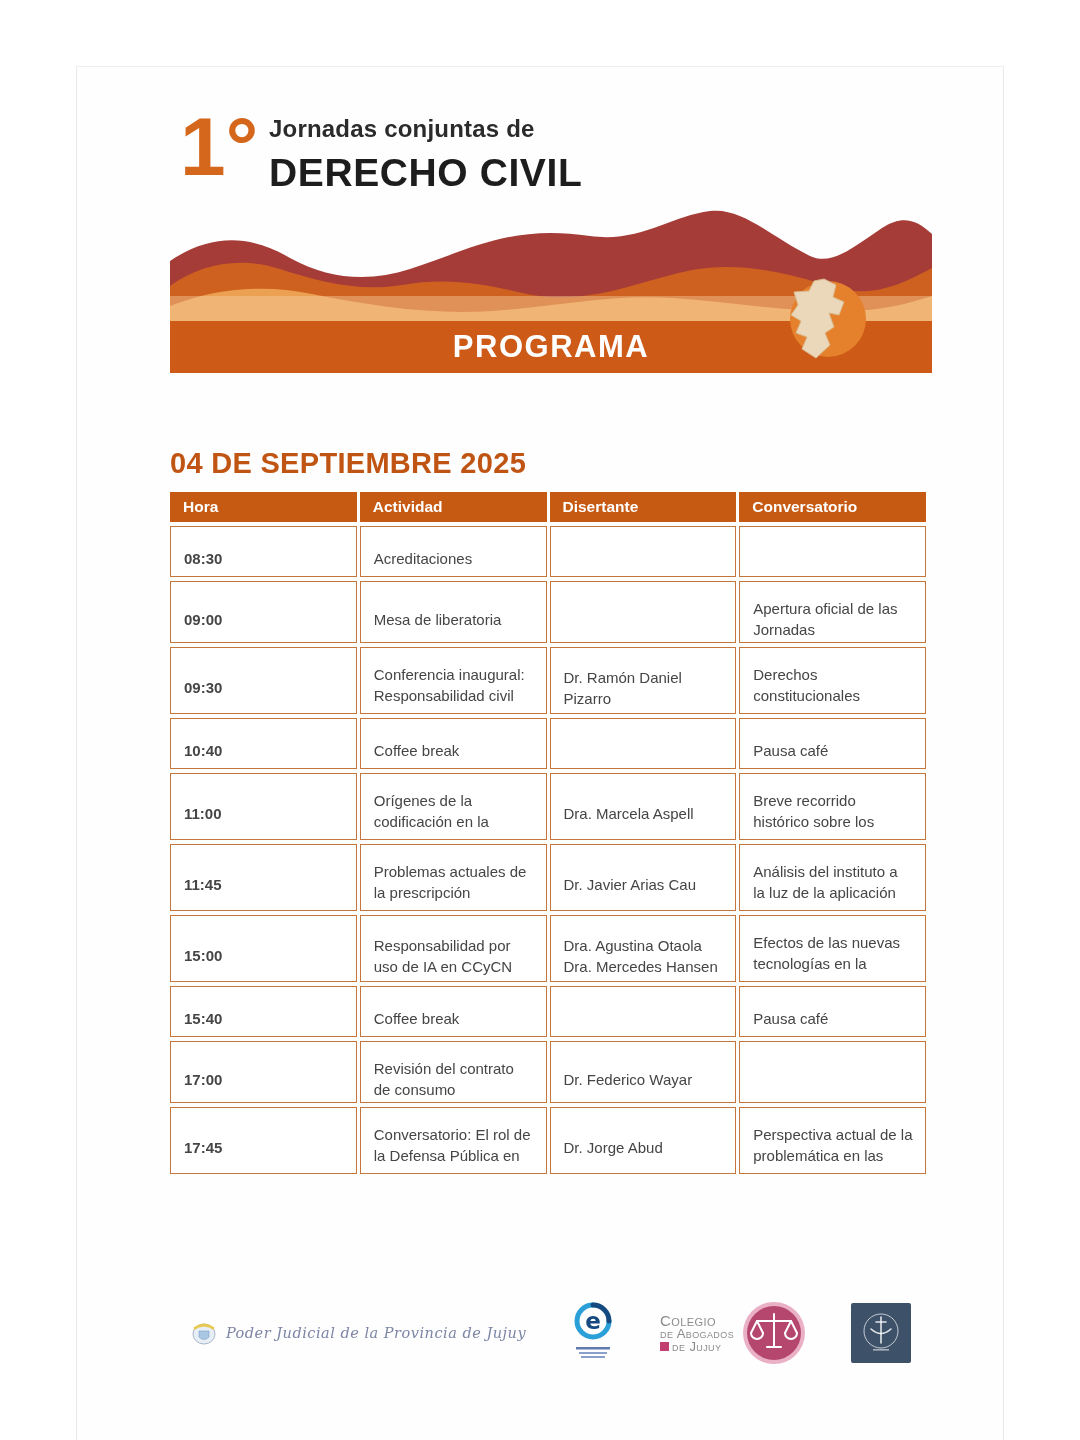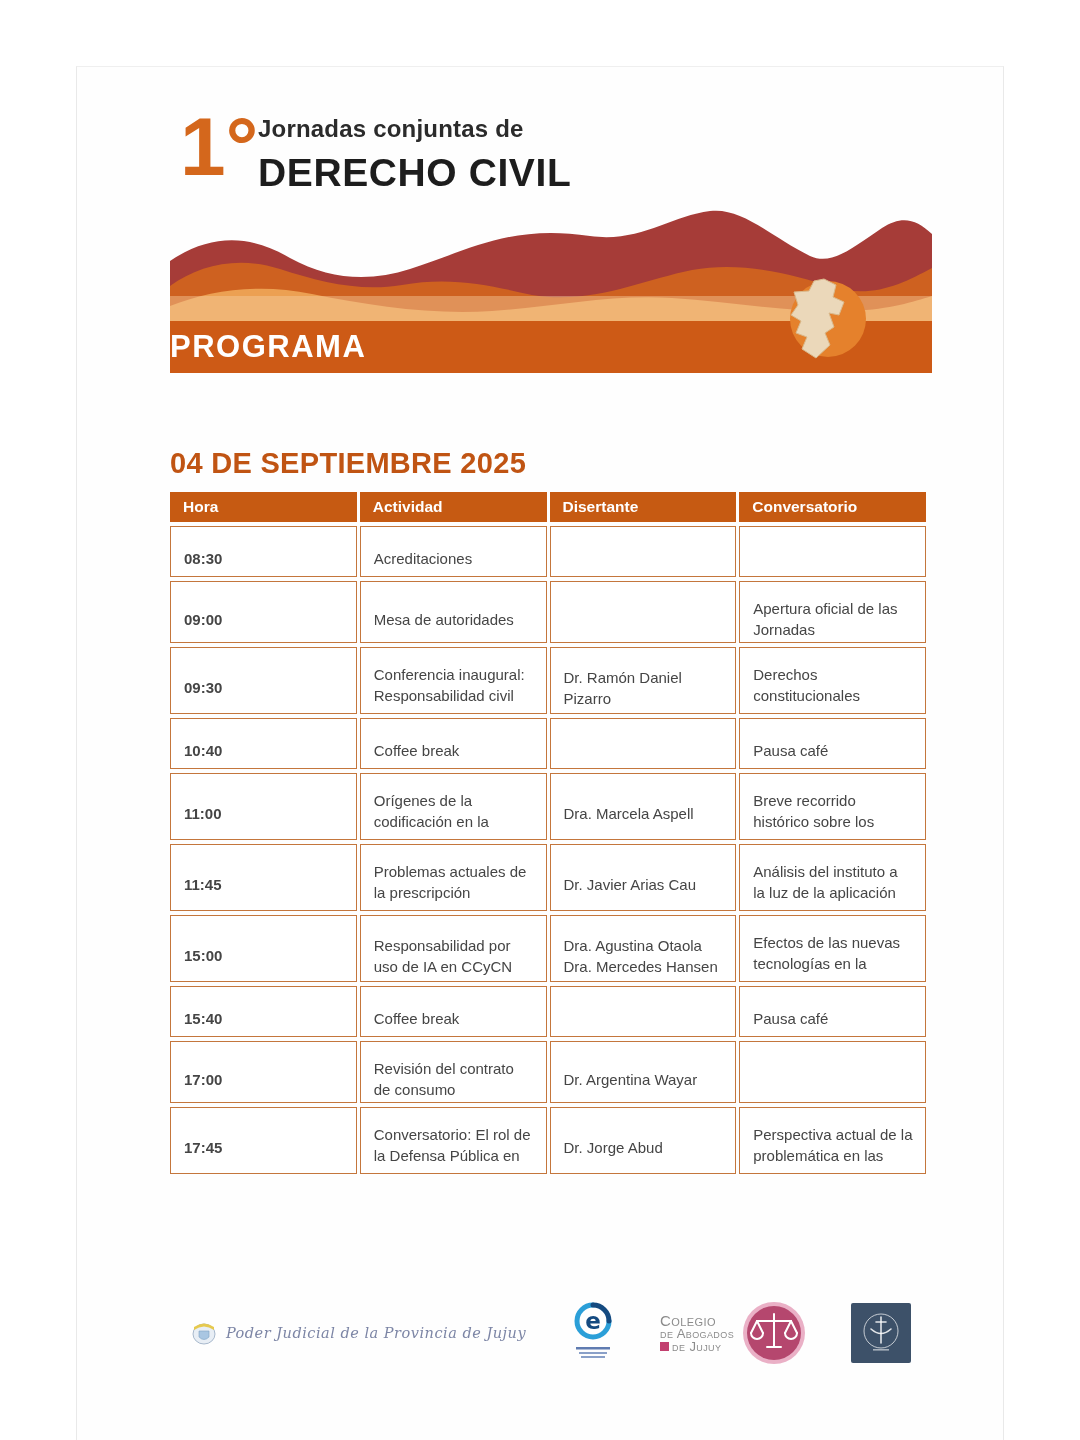--- a/index.html
+++ b/index.html
@@ -7,28 +7,28 @@
               font-family:"Liberation Sans", sans-serif; }
   .page { position:absolute; left:76px; top:66px; width:928px; height:1374px;
           background:#fefefe; border-left:1px solid #e9e9e9; border-right:1px solid #e9e9e9;
           border-top:1px solid #efefef; }
   .content { position:absolute; left:93px; top:0; width:762px; }
 
   
   .logo-row { position:relative; margin-top:34px; height:105px; }
   .edition { position:absolute; left:10px; top:0; font-size:82px; line-height:92px;
              font-weight:bold; color:#d4671c; }
-  .header-titles { position:absolute; left:88px; top:14px; }
+  .header-titles { position:absolute; left:99px; top:14px; }
   .subtitle { font-size:24px; font-weight:bold; color:#2b2b2b; letter-spacing:0.2px; }
   .main-title { font-size:39px; font-weight:bold; color:#1d1d1d; letter-spacing:0.6px; margin-top:8px; }
 
   
   .header-graphic { position:relative; width:762px; }
   .mountains { display:block; width:762px; height:115px; }
-  .banner { height:52px; background:#cd5a16; color:#ffffff; text-align:left;
+  .banner { height:52px; background:#cd5a16; color:#ffffff; text-align:center;
             font-size:31px; font-weight:bold; letter-spacing:1.5px; line-height:52px; }
   .emblem { position:absolute; right:52px; bottom:6px; z-index:3; }
 
   
   .date-heading { margin-top:74px; font-size:29px; font-weight:bold; color:#c05413;
                   letter-spacing:0.3px; }
   table.schedule { width:762px; margin-top:8px; border-collapse:separate;
                    border-spacing:3px 4px; table-layout:fixed; margin-left:-3px; }
   table.schedule th { background:#c65a12; color:#ffffff; font-size:15.5px; font-weight:bold;
                       text-align:left; height:30px; padding:0 8px 0 13px; }
@@ -99,21 +99,21 @@
       </thead>
       <tbody>
         <tr>
           <td class="time">08:30</td>
           <td>Acreditaciones</td>
           <td></td>
           <td></td>
         </tr>
         <tr>
           <td class="time">09:00</td>
-          <td>Mesa de autoridades</td>
+          <td>Mesa de liberatoria</td>
           <td></td>
           <td>Apertura oficial de las
 Jornadas</td>
         </tr>
         <tr>
           <td class="time">09:30</td>
           <td><div class="clip">Conferencia inaugural:
 Responsabilidad civil de
 los daños</div></td>
           <td>Dr. Ramón Daniel
@@ -161,21 +161,21 @@
         <tr>
           <td class="time">15:40</td>
           <td>Coffee break</td>
           <td></td>
           <td>Pausa café</td>
         </tr>
         <tr>
           <td class="time">17:00</td>
           <td>Revisión del contrato
 de consumo</td>
-          <td>Dr. Argentina Wayar</td>
+          <td>Dr. Federico Wayar</td>
           <td></td>
         </tr>
         <tr>
           <td class="time">17:45</td>
           <td><div class="clip">Conversatorio: El rol de
 la Defensa Pública en el
 proceso civil</div></td>
           <td>Dr. Jorge Abud</td>
           <td><div class="clip">Perspectiva actual de la
 problemática en las

